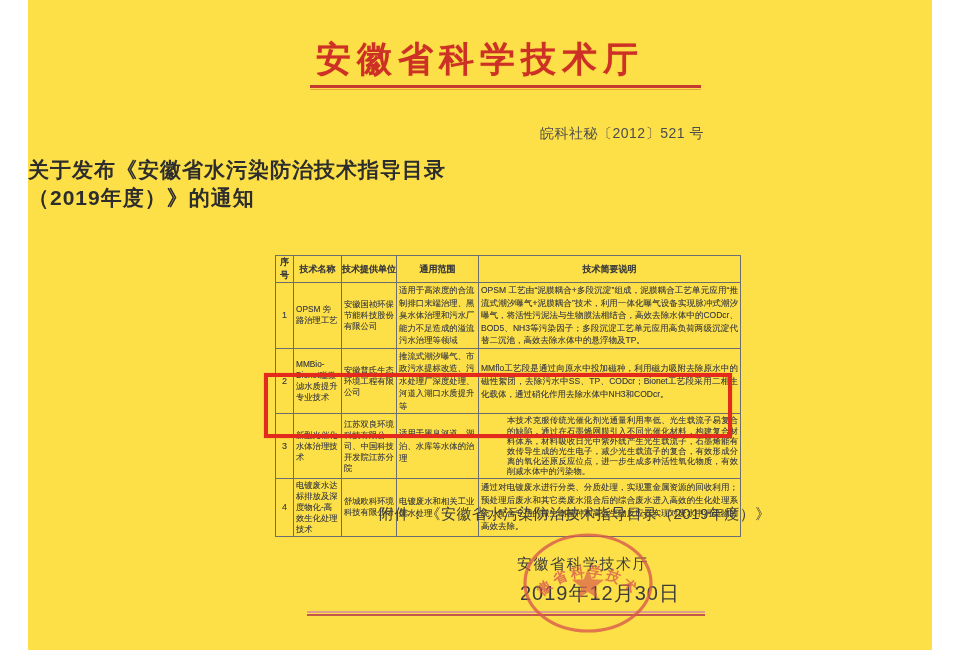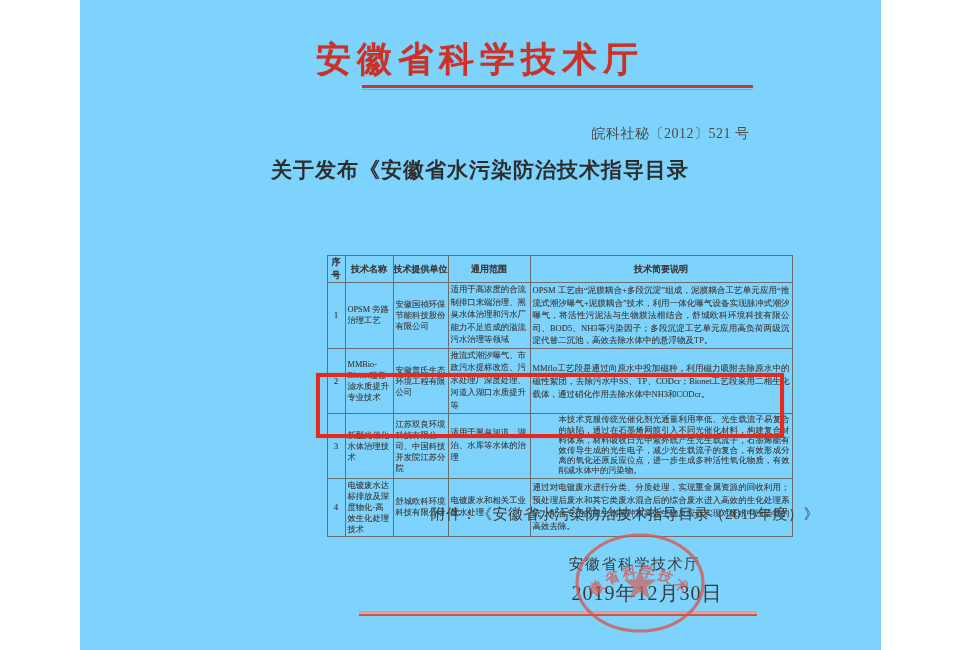--- a/index.html
+++ b/index.html
@@ -1,33 +1,33 @@
 <!DOCTYPE html>
 <html><head>
 <meta charset="utf-8">
 <style>
   html,body { margin:0; padding:0; background:#ffffff; }
   .page {
-    position:relative; width:801px; height:650px; margin:0 auto;
-    background:#7dd3fc; overflow:hidden;
-    font-family:Liberation Serif, serif;
+    position:relative; width:904px; height:650px; margin:0 auto;
+    background:#fde047; overflow:hidden;
+    font-family:Liberation Sans, sans-serif;
     color:#3c3c3c;
   }
   
   .agency-title {
     position:absolute; top:36px; left:0; width:100%; text-align:center;
     font-size:35px; font-weight:bold; color:#cd3126; letter-spacing:6px;
     text-shadow:0 0 1px rgba(205,49,38,.4);
   }
   .letterhead-divider { position:absolute; top:85px; left:282px; width:391px; height:3px; background:#c53a2e; }
   .letterhead-divider::after { content:""; position:absolute; top:4px; left:0; width:100%; height:1px; background:rgba(197,58,46,.35); }
   .doc-number { position:absolute; top:125px; left:512px; font-size:14px; color:#4c4c4c; letter-spacing:.5px; }
   
   .notice-title {
-    position:absolute; top:156px; left:0; width:100%; text-align:center;
+    position:absolute; top:156px; left:0; width:100%; 
     font-size:21px; font-weight:bold; color:#2d2d2d; line-height:28px; letter-spacing:1px;
   }
   
   .doc-table {
     position:absolute; top:255px; left:247px; width:465px;
     border-collapse:collapse; table-layout:fixed; color:#424242;
     text-shadow:0 0 .4px rgba(70,70,70,.55);
   }
   .doc-table th, .doc-table td { border:1px solid #6d6d6d; padding:1px 2px; vertical-align:middle; overflow:hidden; }
   .doc-table th { font-size:9px; font-weight:bold; height:13px; padding:0; color:#3a3a3a; }
@@ -59,20 +59,21 @@
 <body>
 
 <div class="page">
 
   <div class="agency-title">安徽省科学技术厅</div>
   <div class="letterhead-divider"></div>
   <div class="doc-number">皖科社秘〔2012〕521 号</div>
 
   <div class="notice-title">
     <span>关于发布《安徽省水污染防治技术指导目录</span><br>
+    <span>（2019年度）》的通知</span>
   </div>
 
   <table class="doc-table">
     <colgroup>
       <col style="width:18px">
         <col style="width:48px">
         <col style="width:55px">
         <col style="width:82px">
         <col style="width:262px">
     </colgroup>
@@ -84,21 +85,21 @@
         <th>通用范围</th>
         <th>技术简要说明</th>
       </tr>
     </thead>
     <tbody>
       <tr class="r1">
         <td class="c-no">1</td>
         <td class="c-name">OPSM 旁路治理工艺</td>
         <td class="c-prov">安徽国祯环保节能科技股份有限公司</td>
         <td class="c-scope">适用于高浓度的合流制排口末端治理、黑臭水体治理和污水厂能力不足造成的溢流污水治理等领域</td>
-        <td class="c-sum">OPSM 工艺由“泥膜耦合+多段沉淀”组成，泥膜耦合工艺单元应用“推流式潮汐曝气+泥膜耦合”技术，利用一体化曝气设备实现脉冲式潮汐曝气，将活性污泥法与生物膜法相结合，舒城欧科环境科技有限公司、BOD5、NH3等污染因子；多段沉淀工艺单元应用高负荷两级沉淀代替二沉池，高效去除水体中的悬浮物及TP。</td>
+        <td class="c-sum">OPSM 工艺由“泥膜耦合+多段沉淀”组成，泥膜耦合工艺单元应用“推流式潮汐曝气+泥膜耦合”技术，利用一体化曝气设备实现脉冲式潮汐曝气，将活性污泥法与生物膜法相结合，高效去除水体中的CODcr、BOD5、NH3等污染因子；多段沉淀工艺单元应用高负荷两级沉淀代替二沉池，高效去除水体中的悬浮物及TP。</td>
       </tr>
       <tr class="r2">
         <td class="c-no">2</td>
         <td class="c-name">MMBio-Bionet磁微滤水质提升专业技术</td>
         <td class="c-prov">安徽普氏生态环境工程有限公司</td>
         <td class="c-scope">推流式潮汐曝气、市政污水提标改造、污水处理厂深度处理、河道入湖口水质提升等</td>
         <td class="c-sum">MMflo工艺段是通过向原水中投加磁种，利用磁力吸附去除原水中的磁性絮团，去除污水中SS、TP、CODcr；Bionet工艺段采用二相生化载体，通过硝化作用去除水体中NH3和CODcr。</td>
       </tr>
       <tr class="r3">
         <td class="c-no">3</td>

